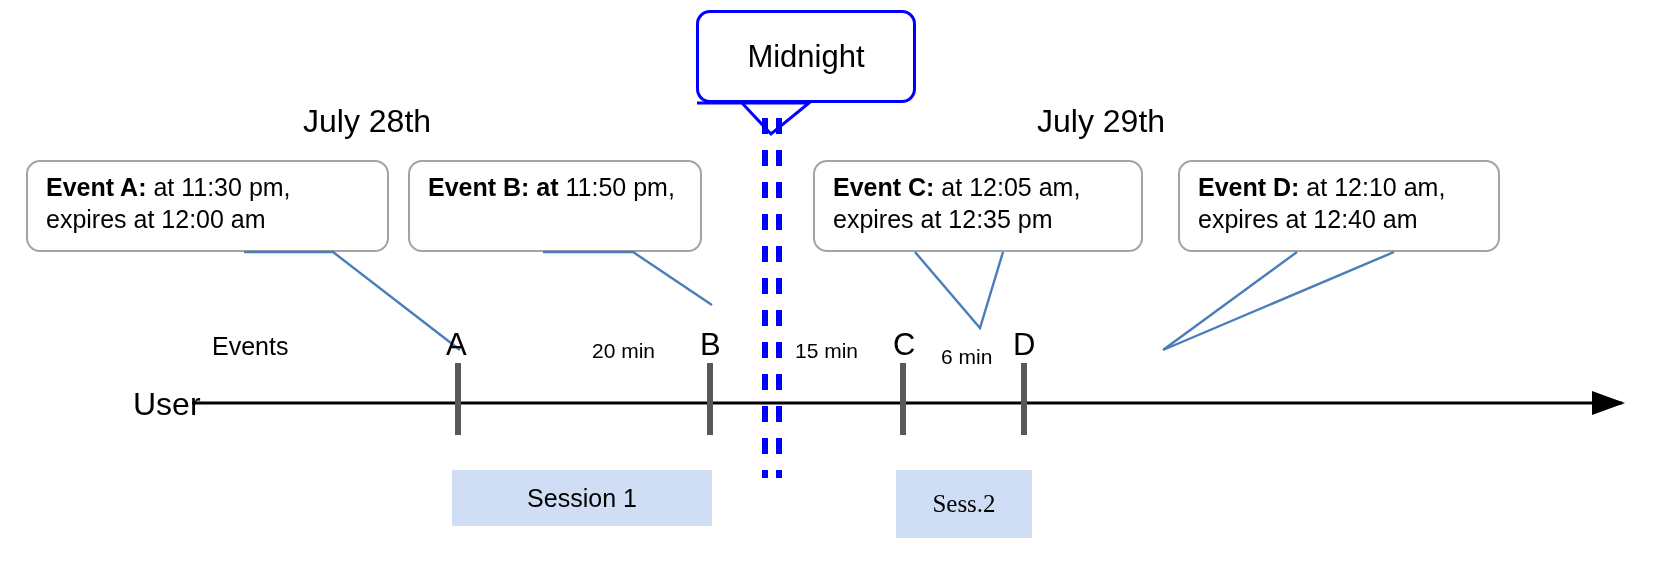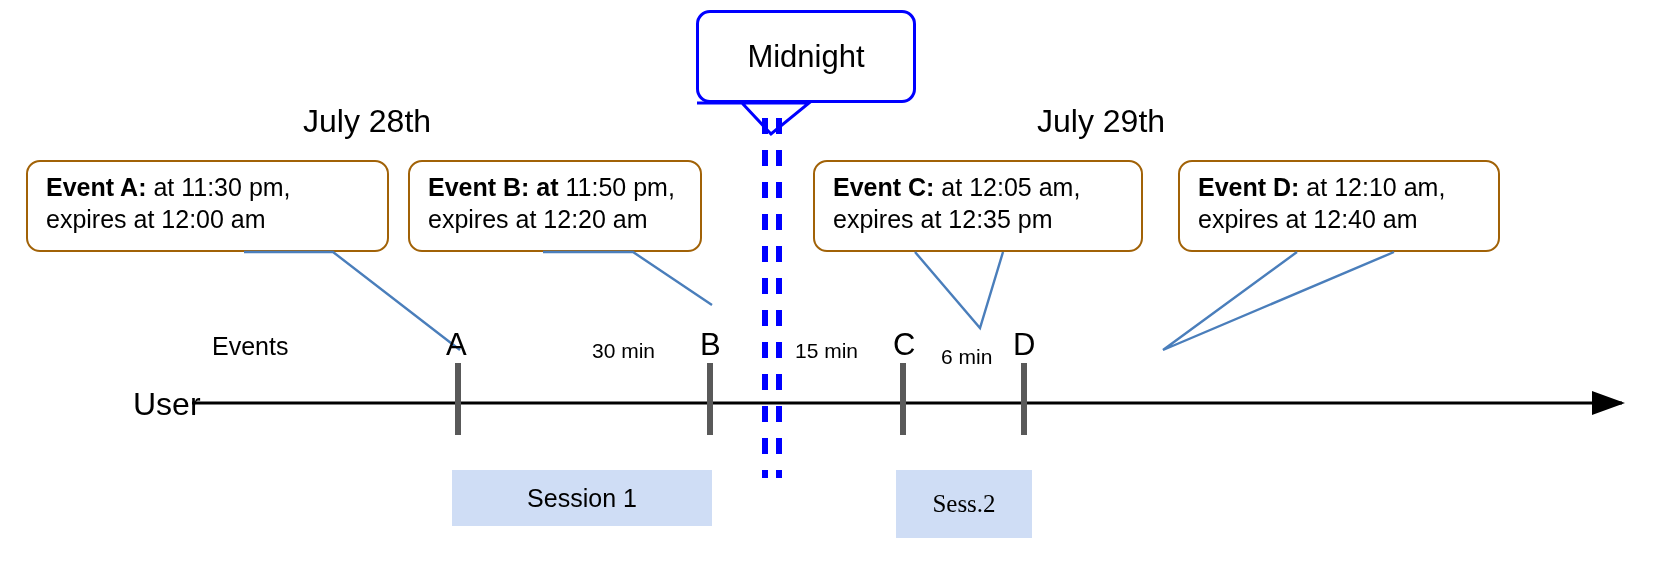--- a/index.html
+++ b/index.html
@@ -5,21 +5,21 @@
   html,body{margin:0;padding:0;background:#ffffff;}
   body{font-family:"Liberation Sans",sans-serif;}
   #stage{position:relative;width:1668px;height:578px;background:#fff;overflow:hidden;}
 
   .svg-layer{position:absolute;left:0;top:0;width:1668px;height:578px;pointer-events:none;}
 
   
   .callout{
     position:absolute;
     box-sizing:border-box;
-    border:2px solid #a16207;
+    border:2px solid #a3a3a3;
     border-radius:14px;
     background:#ffffff;
     font-size:25px;
     line-height:1.26;
     color:#000;
     padding:10px 14px 8px 18px;
   }
   .callout b{font-weight:bold;}
 
   .midnight-box{
@@ -70,21 +70,20 @@
     <div>
       <b>Event A:</b><span> at 11:30 pm,</span>
     </div>
     <div>expires at 12:00 am</div>
   </div>
 
   <div class="callout" style="left:408px;top:160px;width:294px;height:92px;">
     <div>
       <b>Event B: at</b><span> 11:50 pm,</span>
     </div>
-    <div>expires at 12:20 am</div>
   </div>
 
   <div class="callout" style="left:813px;top:160px;width:330px;height:92px;">
     <div>
       <b>Event C:</b><span> at 12:05 am,</span>
     </div>
     <div>expires at 12:35 pm</div>
   </div>
 
   <div class="callout" style="left:1178px;top:160px;width:322px;height:92px;">
@@ -123,21 +122,21 @@
   </svg>
 
   <div class="lbl events-lbl" style="left:177px;top:332px;margin-left:35px;">Events</div>
   <div class="lbl axis-lbl" style="left:89px;top:386px;margin-left:44px;">User</div>
 
   <div class="lbl tick-lbl" style="left:446px;top:327px;">A</div>
   <div class="lbl tick-lbl" style="left:700px;top:327px;">B</div>
   <div class="lbl tick-lbl" style="left:893px;top:327px;">C</div>
   <div class="lbl tick-lbl" style="left:1013px;top:327px;">D</div>
 
-  <div class="lbl dur-lbl" style="left:592px;top:339px;">30 min</div>
+  <div class="lbl dur-lbl" style="left:592px;top:339px;">20 min</div>
   <div class="lbl dur-lbl" style="left:795px;top:339px;">15 min</div>
   <div class="lbl dur-lbl" style="left:941px;top:345px;">6 min</div>
 
   <div class="session" style="left:452px;top:470px;width:260px;height:56px;">
     <span>Session 1</span>
   </div>
   <div class="session" style="left:896px;top:470px;width:136px;height:68px;font-family:Liberation Serif, serif;">
     <span>Sess.2</span>
   </div>
 

